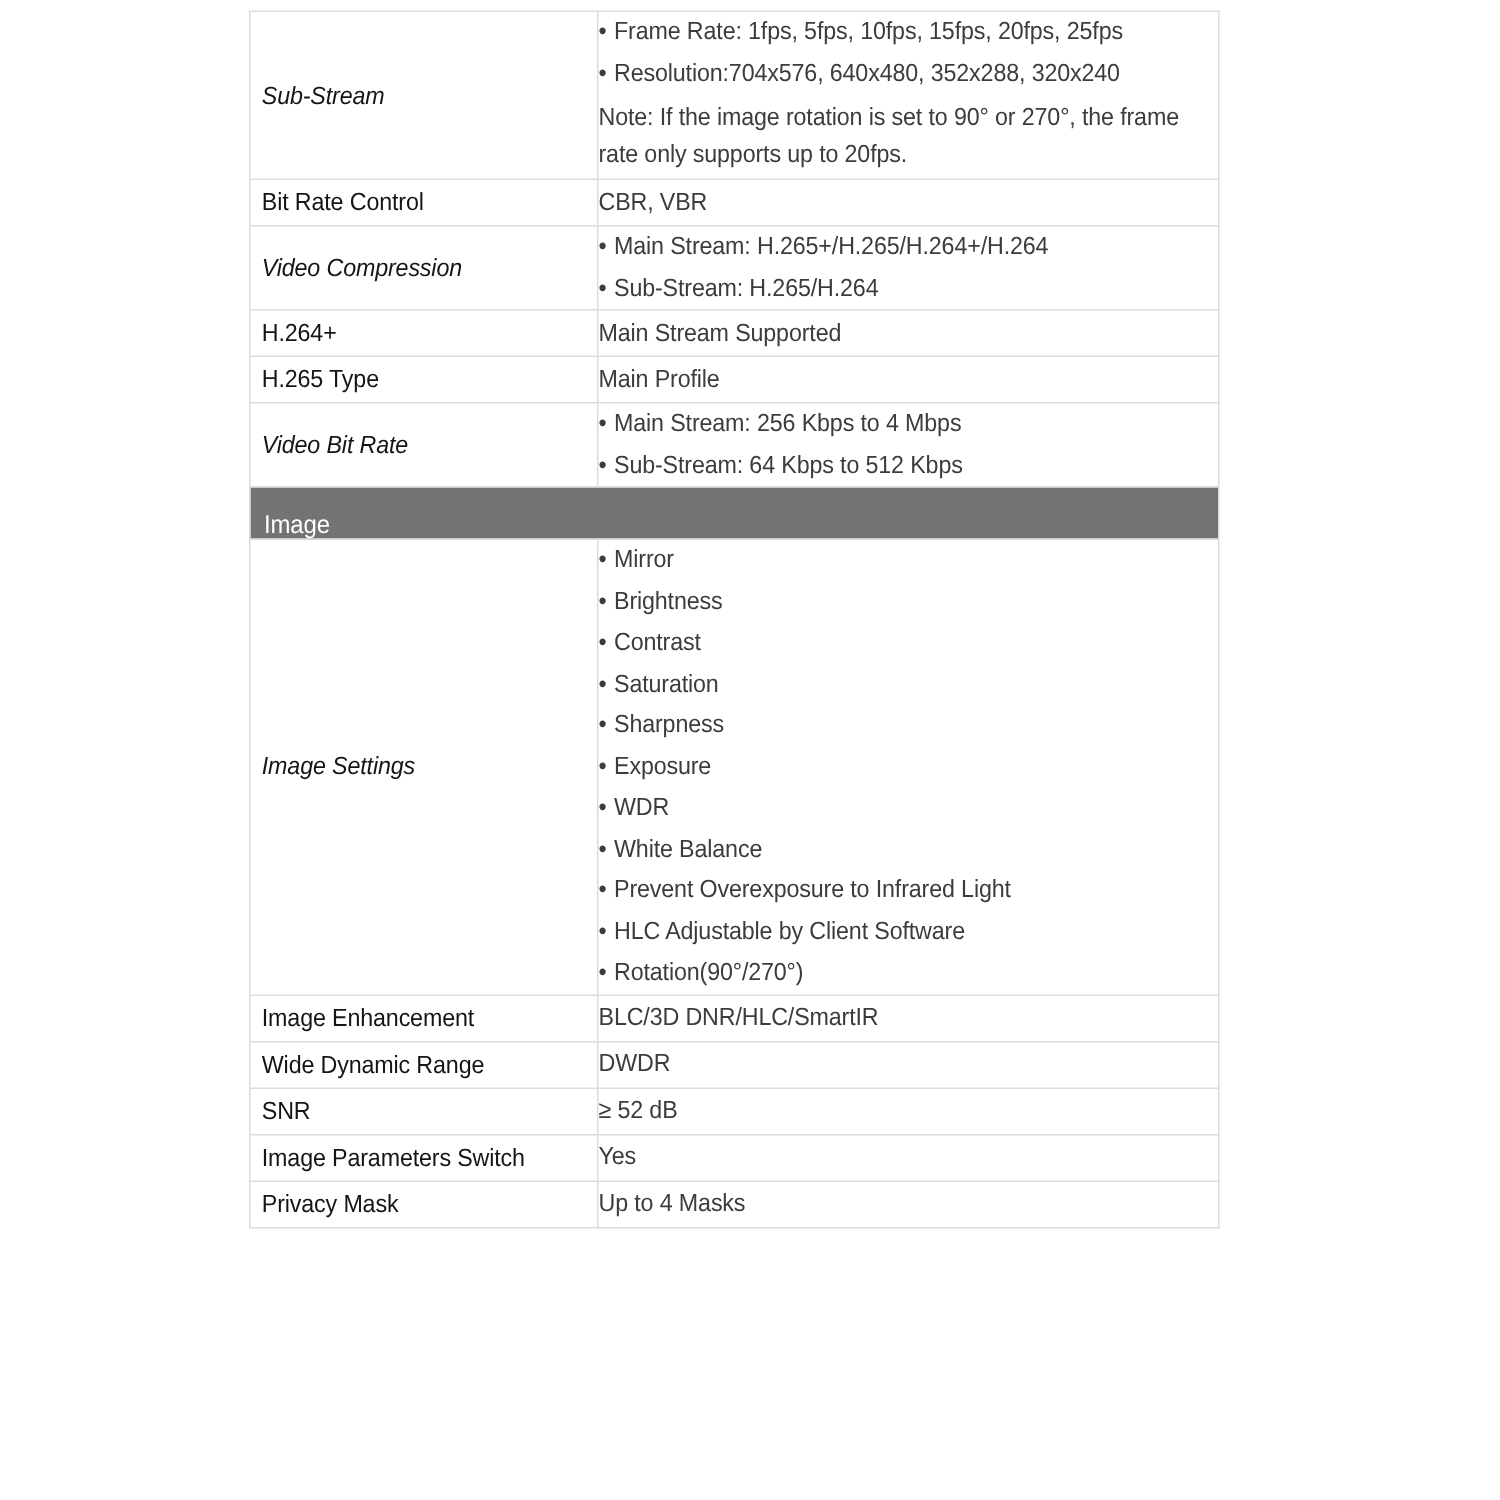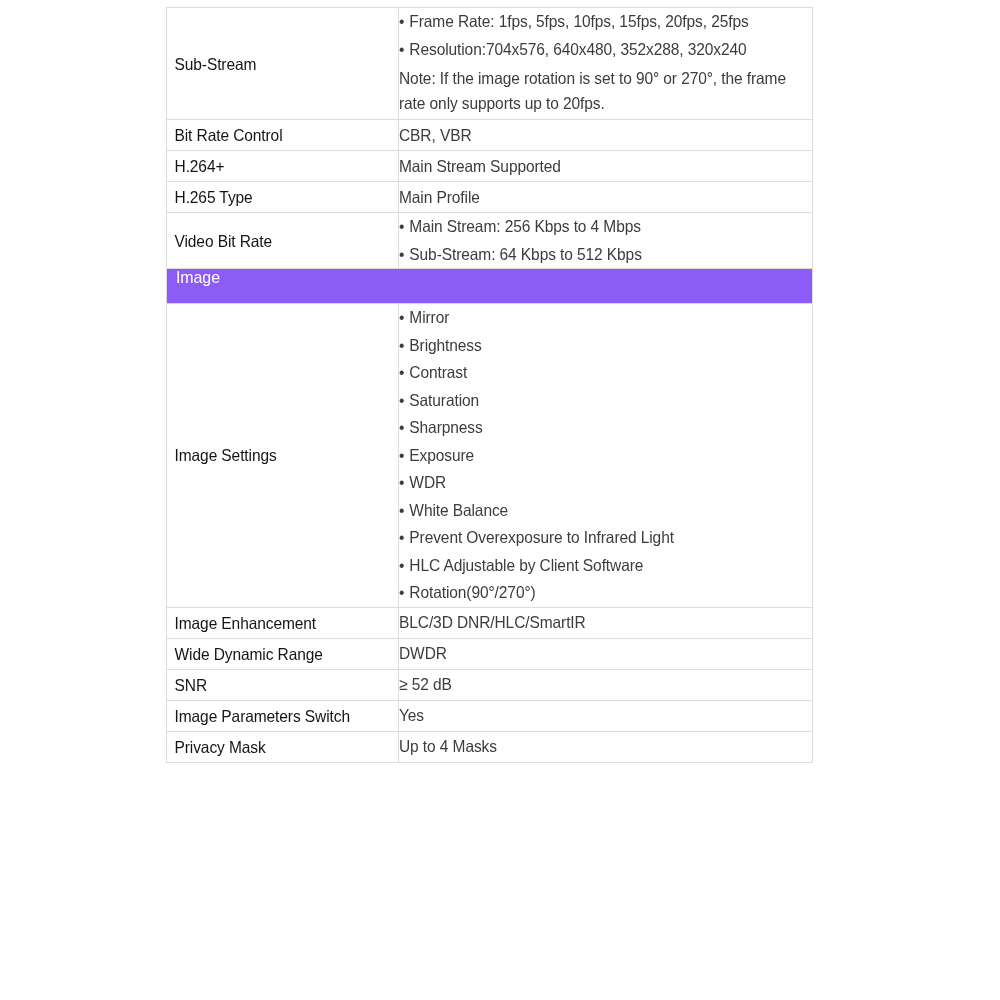--- a/index.html
+++ b/index.html
@@ -86,39 +86,40 @@
     line-height: 21.5px;
   }
 
   
   .v-note {
     display: block;
     padding: 3px 0;
     line-height: 25px;
   }
   .section-band {
-    background: #8b5cf6;
+    background: #737373;
     height: 34px;
     display: flex;
-    align-items: flex-start;
+    align-items: flex-end;
     padding-left: 9px;
     box-sizing: border-box;
   }
   .section-band span {
     color: #ffffff;
     font-size: 17px;
     line-height: 18px;
     letter-spacing: -0.1px;
     transform: scaleX(0.94);
     transform-origin: left center;
   }
 
   
   .tall-label {
     vertical-align: middle;
+    font-style: italic;
   }
 </style>
 </head>
 <body>
 
 <div class="page">
   <table class="spec-table">
     <colgroup>
       <col class="c-label">
       <col class="c-value">
@@ -138,20 +139,33 @@
             </div>
           </td>
         </tr>
         <tr>
           <td>
             <div class="label-cell">Bit Rate Control</div>
           </td>
           <td class="value-cell">
             <div class="value-inner">
               <span class="v-line">CBR, VBR</span>
+            </div>
+          </td>
+        </tr>
+        <tr>
+          <td class="tall-label">
+            <div class="label-cell">Video Compression</div>
+          </td>
+          <td class="value-cell">
+            <div class="value-inner">
+              <div class="v-list">
+                <span class="v-item"><span class="dot">•</span><span>Main Stream: H.265+/H.265/H.264+/H.264</span></span>
+                <span class="v-item"><span class="dot">•</span><span>Sub-Stream: H.265/H.264</span></span>
+              </div>
             </div>
           </td>
         </tr>
         <tr>
           <td>
             <div class="label-cell">H.264+</div>
           </td>
           <td class="value-cell">
             <div class="value-inner">
               <span class="v-line">Main Stream Supported</span>

